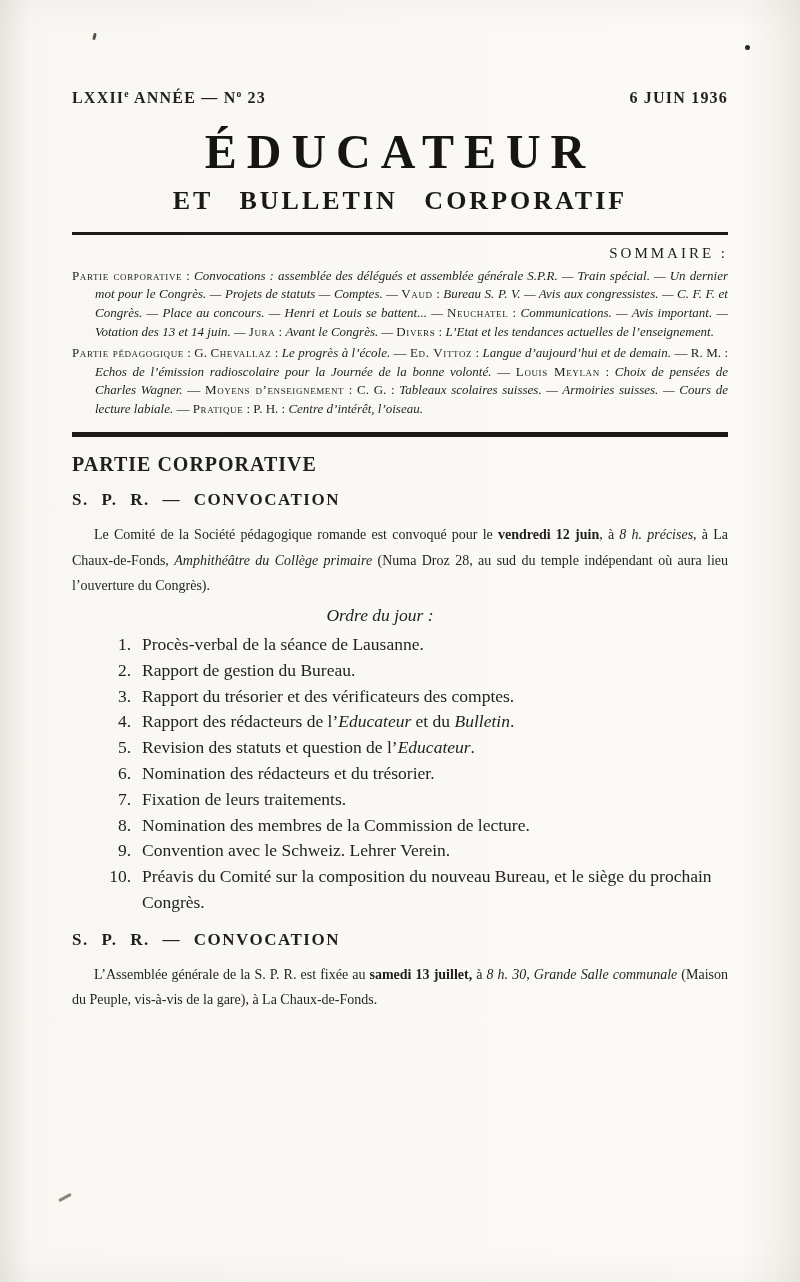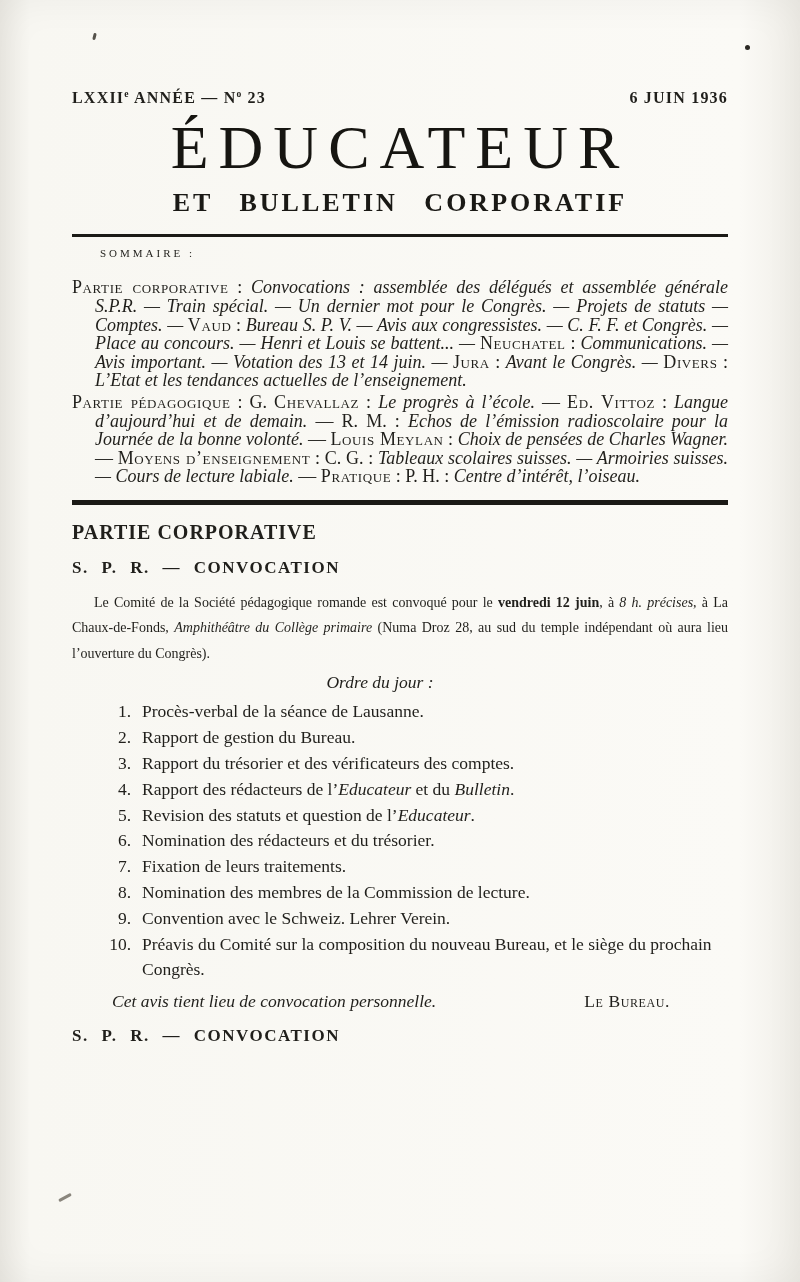--- a/index.html
+++ b/index.html
@@ -20,39 +20,39 @@
   .content { padding:0 72px; }
 
   
   .mast-row {
     display:flex; justify-content:space-between; align-items:baseline;
     margin-top:88px;
     font-size:16px; letter-spacing:1.2px; font-weight:bold;
   }
   .journal-title {
     text-align:center;
-    font-size:62px; font-weight:normal; letter-spacing:10px;
-    line-height:1.05; margin-top:8px; color:#161511;
+    font-size:48px; font-weight:bold; letter-spacing:10px;
+    line-height:1.05; margin-top:20px; color:#161511;
     white-space:nowrap;
   }
   .journal-subtitle {
     text-align:center;
     font-size:26px; font-weight:bold; letter-spacing:3px; word-spacing:17px;
     margin-top:8px; color:#1a1915;
   }
 
   
   .rule { background:#1b1a16; }
   .rule-thin  { height:3px; margin:16px 0 10px; }
   .rule-thick { height:5px; margin:14px 0 16px; }
 
   
-  .sommaire-label { font-size:11px; letter-spacing:3px; margin:4px 0 19px 28px; }
+  .sommaire-label { font-size:15px; letter-spacing:3px; margin:4px 0 5px 28px;text-align:right; }
   .som-par {
-    font-size:18px; line-height:18.6px;
+    font-size:13px; line-height:18.6px;
     text-align:justify;
     padding-left:23px; text-indent:-23px;
     margin-bottom:3px;
   }
 
   
   .s-n  { }
   .s-i  { font-style:italic; }
   .s-b  { font-weight:bold; }
   .s-sc { font-variant:small-caps; letter-spacing:0.6px; }
@@ -165,23 +165,20 @@
           <div class="ordre-item">
             <span class="ordre-num">9.</span>
             <span class="ordre-text"><span class="s-n">Convention avec le Schweiz. Lehrer Verein.</span></span>
           </div>
           <div class="ordre-item">
             <span class="ordre-num">10.</span>
             <span class="ordre-text"><span class="s-n">Préavis du Comité sur la composition du nouveau Bureau, et le siège du prochain Congrès.</span></span>
           </div>
         </div>
 
-      <div class="notice-row">
-        <span><span class="s-i">Cet avis tient lieu de convocation personnelle.</span></span>
-        <span class="signature">Le Bureau.</span>
-      </div>
 
       <h4 class="conv-heading">S. P. R. — CONVOCATION</h4>
 
+      <p class="body-par"><span class="s-n">L’Assemblée générale de la S. P. R. est fixée au </span><span class="s-b">samedi 13 juillet,</span><span class="s-n"> à </span><span class="s-i">8 h. 30, Grande Salle communale</span><span class="s-n"> (Maison du Peuple, vis-à-vis de la gare), à La Chaux-de-Fonds.</span></p>
     </section>
 
   </div>
 </div>
 
 </body></html>

